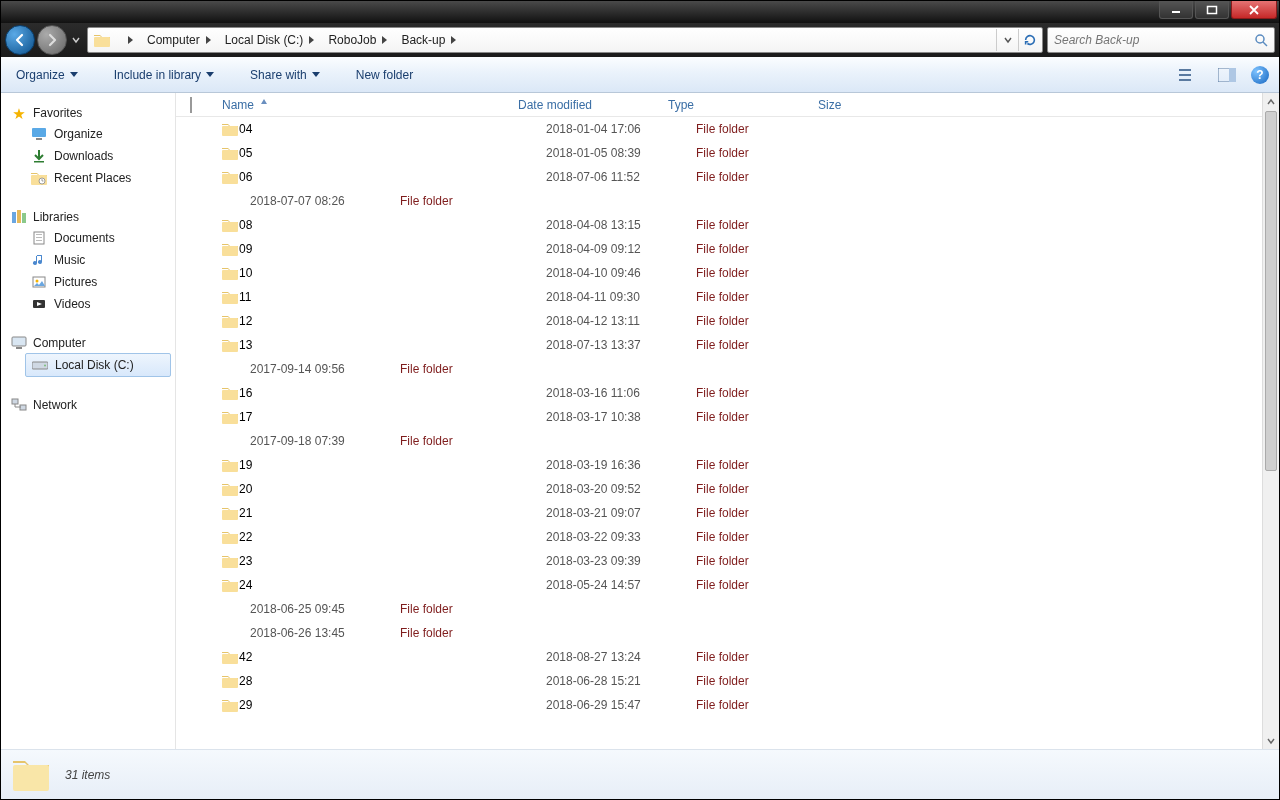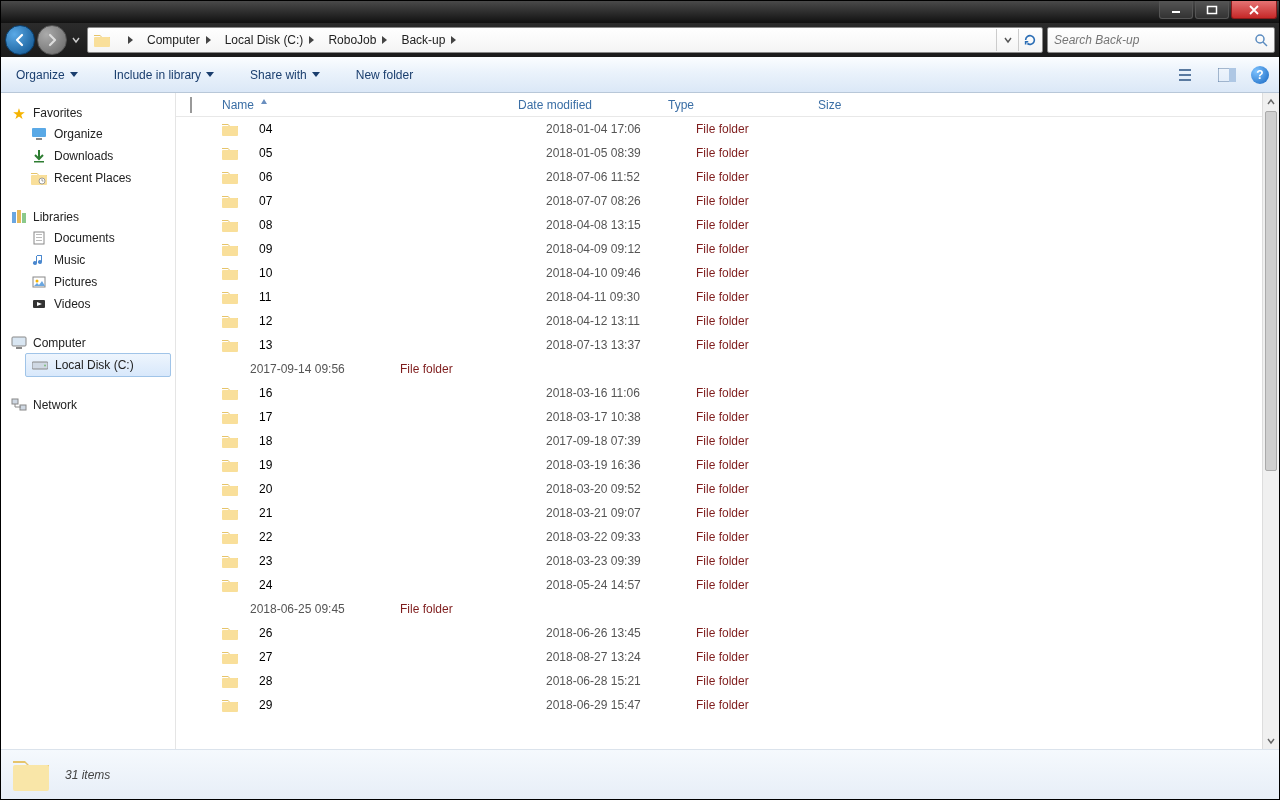--- a/index.html
+++ b/index.html
@@ -52,21 +52,21 @@
   .col.cb{width:24px;padding:0;}
   .col.name{width:296px;display:flex;align-items:flex-start;gap:4px;}
   .col.date{width:150px;}
   .col.type{width:150px;}
   .col.size{width:120px;}
   .sort-ind{width:8px;height:8px;margin-left:2px;}
   .rows{position:absolute;top:24px;left:0;right:0;bottom:0;overflow:hidden;}
   .row{height:24px;display:flex;align-items:center;padding-left:14px;color:#333;}
   .row .cell{padding:0 8px;white-space:nowrap;overflow:hidden;}
   .row .c-cb{width:24px;}
-  .row .c-name{width:296px;display:flex;align-items:center;gap:21px;color:#000;}
+  .row .c-name{width:296px;display:flex;align-items:center;gap:1px;color:#000;}
   .row .c-date{width:150px;color:#555;margin-left:28px;}
   .row .c-type{width:150px;color:#7f1d1d;}
   .row .c-size{width:120px;color:#555;}
   .vscroll{width:17px;background:#f0f0f0;border-left:1px solid #ddd;position:relative;}
   .vscroll .thumb{position:absolute;left:2px;right:2px;top:18px;height:360px;background:#cfcfcf;border:1px solid #aaa;border-radius:2px;}
   .vscroll .arr{position:absolute;left:0;right:0;height:17px;display:flex;align-items:center;justify-content:center;}
   .vscroll .arr.up{top:0;}
   .vscroll .arr.dn{bottom:0;}
   
   .status{height:50px;border-top:1px solid #dbe3ec;background:linear-gradient(to bottom,#f5f9fd,#e7eef7);display:flex;align-items:center;padding:0 10px;gap:14px;}
@@ -388,29 +388,20 @@
                   </svg>
                 </span>
                 <span>06</span>
               </div>
               <div class="cell c-date">2018-07-06 11:52</div>
               <div class="cell c-type">File folder</div>
               <div class="cell c-size"></div>
             </div>
             <div class="row">
               <div class="cell c-cb"></div>
-              <div class="cell c-name">
-                <span class="ic">
-                  <svg class="folder-ic" viewBox="0 0 16 13">
-                    <path class="tab" d="M0 2 h6 l2 2 h8 v-1 h-8 l-2-2 h-6z"></path>
-                    <rect class="body" x="0" y="3" width="16" height="10" rx="1"></rect>
-                  </svg>
-                </span>
-                <span>07</span>
-              </div>
               <div class="cell c-date">2018-07-07 08:26</div>
               <div class="cell c-type">File folder</div>
               <div class="cell c-size"></div>
             </div>
             <div class="row">
               <div class="cell c-cb"></div>
               <div class="cell c-name">
                 <span class="ic">
                   <svg class="folder-ic" viewBox="0 0 16 13">
                     <path class="tab" d="M0 2 h6 l2 2 h8 v-1 h-8 l-2-2 h-6z"></path>
@@ -529,29 +520,20 @@
                   </svg>
                 </span>
                 <span>17</span>
               </div>
               <div class="cell c-date">2018-03-17 10:38</div>
               <div class="cell c-type">File folder</div>
               <div class="cell c-size"></div>
             </div>
             <div class="row">
               <div class="cell c-cb"></div>
-              <div class="cell c-name">
-                <span class="ic">
-                  <svg class="folder-ic" viewBox="0 0 16 13">
-                    <path class="tab" d="M0 2 h6 l2 2 h8 v-1 h-8 l-2-2 h-6z"></path>
-                    <rect class="body" x="0" y="3" width="16" height="10" rx="1"></rect>
-                  </svg>
-                </span>
-                <span>18</span>
-              </div>
               <div class="cell c-date">2017-09-18 07:39</div>
               <div class="cell c-type">File folder</div>
               <div class="cell c-size"></div>
             </div>
             <div class="row">
               <div class="cell c-cb"></div>
               <div class="cell c-name">
                 <span class="ic">
                   <svg class="folder-ic" viewBox="0 0 16 13">
                     <path class="tab" d="M0 2 h6 l2 2 h8 v-1 h-8 l-2-2 h-6z"></path>
@@ -640,43 +622,34 @@
               <div class="cell c-size"></div>
             </div>
             <div class="row">
               <div class="cell c-cb"></div>
               <div class="cell c-date">2018-06-25 09:45</div>
               <div class="cell c-type">File folder</div>
               <div class="cell c-size"></div>
             </div>
             <div class="row">
               <div class="cell c-cb"></div>
-              <div class="cell c-name">
-                <span class="ic">
-                  <svg class="folder-ic" viewBox="0 0 16 13">
-                    <path class="tab" d="M0 2 h6 l2 2 h8 v-1 h-8 l-2-2 h-6z"></path>
-                    <rect class="body" x="0" y="3" width="16" height="10" rx="1"></rect>
-                  </svg>
-                </span>
-                <span>26</span>
-              </div>
               <div class="cell c-date">2018-06-26 13:45</div>
               <div class="cell c-type">File folder</div>
               <div class="cell c-size"></div>
             </div>
             <div class="row">
               <div class="cell c-cb"></div>
               <div class="cell c-name">
                 <span class="ic">
                   <svg class="folder-ic" viewBox="0 0 16 13">
                     <path class="tab" d="M0 2 h6 l2 2 h8 v-1 h-8 l-2-2 h-6z"></path>
                     <rect class="body" x="0" y="3" width="16" height="10" rx="1"></rect>
                   </svg>
                 </span>
-                <span>27</span>
+                <span>42</span>
               </div>
               <div class="cell c-date">2018-08-27 13:24</div>
               <div class="cell c-type">File folder</div>
               <div class="cell c-size"></div>
             </div>
             <div class="row">
               <div class="cell c-cb"></div>
               <div class="cell c-name">
                 <span class="ic">
                   <svg class="folder-ic" viewBox="0 0 16 13">

